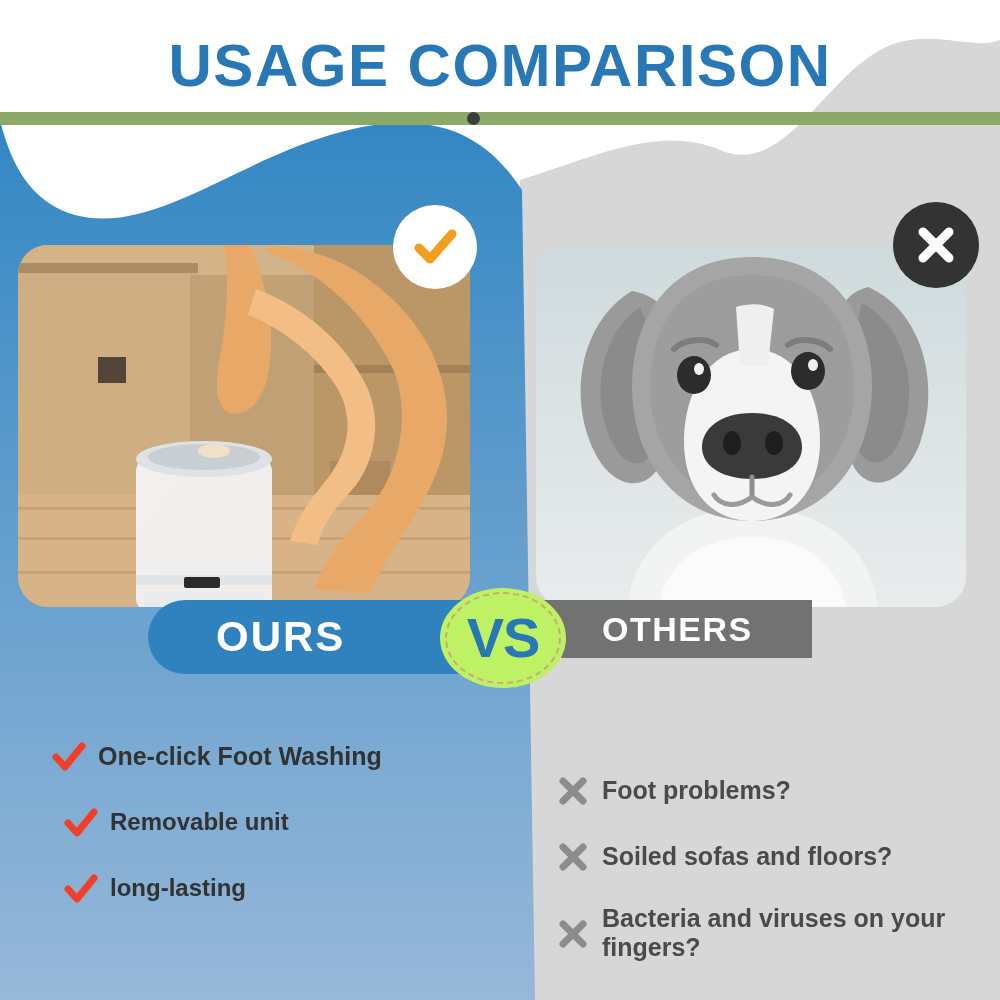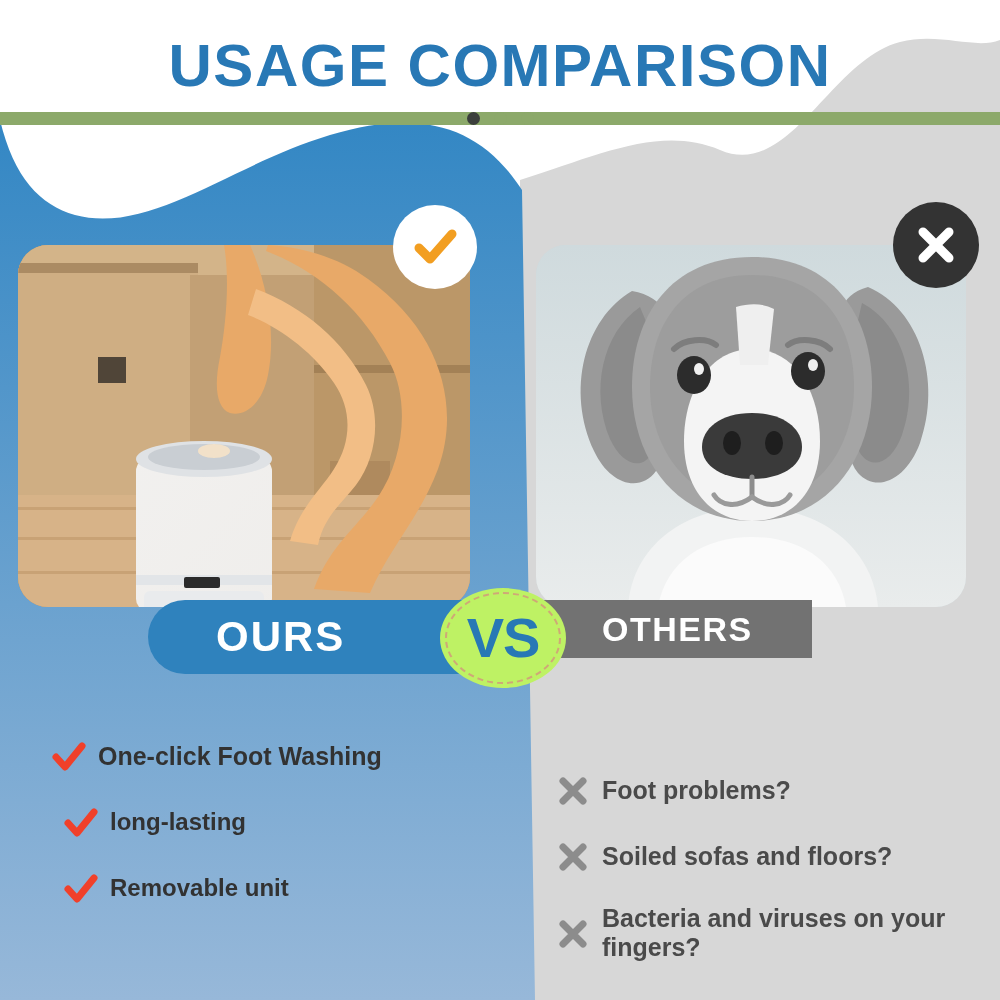--- a/index.html
+++ b/index.html
@@ -345,29 +345,29 @@
       <svg class="item-icon" viewBox="0 0 34 34" aria-hidden="true">
         <path d="M 4 17 L 13 27 L 30 6" stroke="#f0402a" stroke-width="7" fill="none" stroke-linecap="round" stroke-linejoin="round"></path>
       </svg>
       <span class="item-text">One-click Foot Washing</span>
     </div>
 
     <div class="item" style="margin-left:12px">
       <svg class="item-icon" viewBox="0 0 34 34" aria-hidden="true">
         <path d="M 4 17 L 13 27 L 30 6" stroke="#f0402a" stroke-width="7" fill="none" stroke-linecap="round" stroke-linejoin="round"></path>
       </svg>
+      <span class="item-text">Removable unit</span>
+    </div>
+
+    <div class="item" style="margin-left:12px">
+      <svg class="item-icon" viewBox="0 0 34 34" aria-hidden="true">
+        <path d="M 4 17 L 13 27 L 30 6" stroke="#f0402a" stroke-width="7" fill="none" stroke-linecap="round" stroke-linejoin="round"></path>
+      </svg>
       <span class="item-text">long-lasting</span>
     </div>
-
-    <div class="item" style="margin-left:12px">
-      <svg class="item-icon" viewBox="0 0 34 34" aria-hidden="true">
-        <path d="M 4 17 L 13 27 L 30 6" stroke="#f0402a" stroke-width="7" fill="none" stroke-linecap="round" stroke-linejoin="round"></path>
-      </svg>
-      <span class="item-text">Removable unit</span>
-    </div>
   </div>
 
   <div class="list list-right">
 
     <div class="item">
       <svg class="item-icon" viewBox="0 0 34 34" aria-hidden="true">
         <path d="M 7 7 L 27 27 M 27 7 L 7 27" stroke="#8c8c8c" stroke-width="7" fill="none" stroke-linecap="round"></path>
       </svg>
       <span class="item-text">Foot problems?</span>
     </div>

